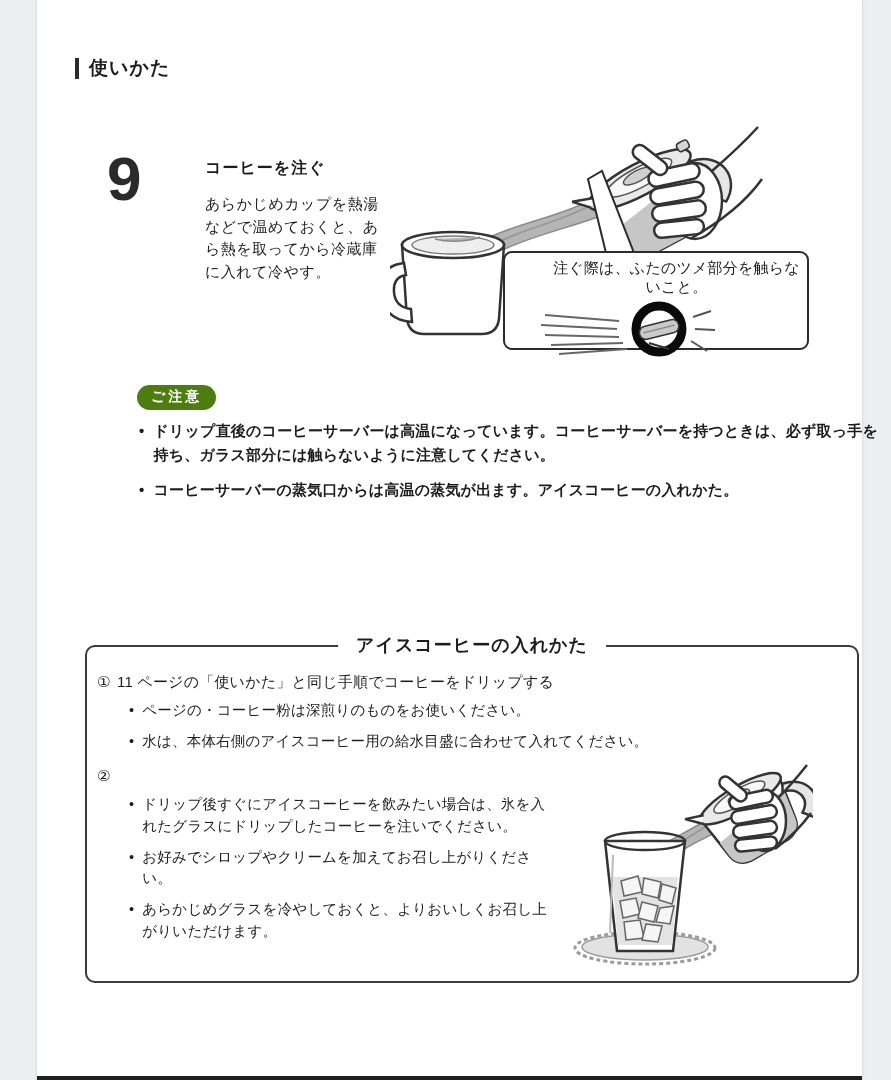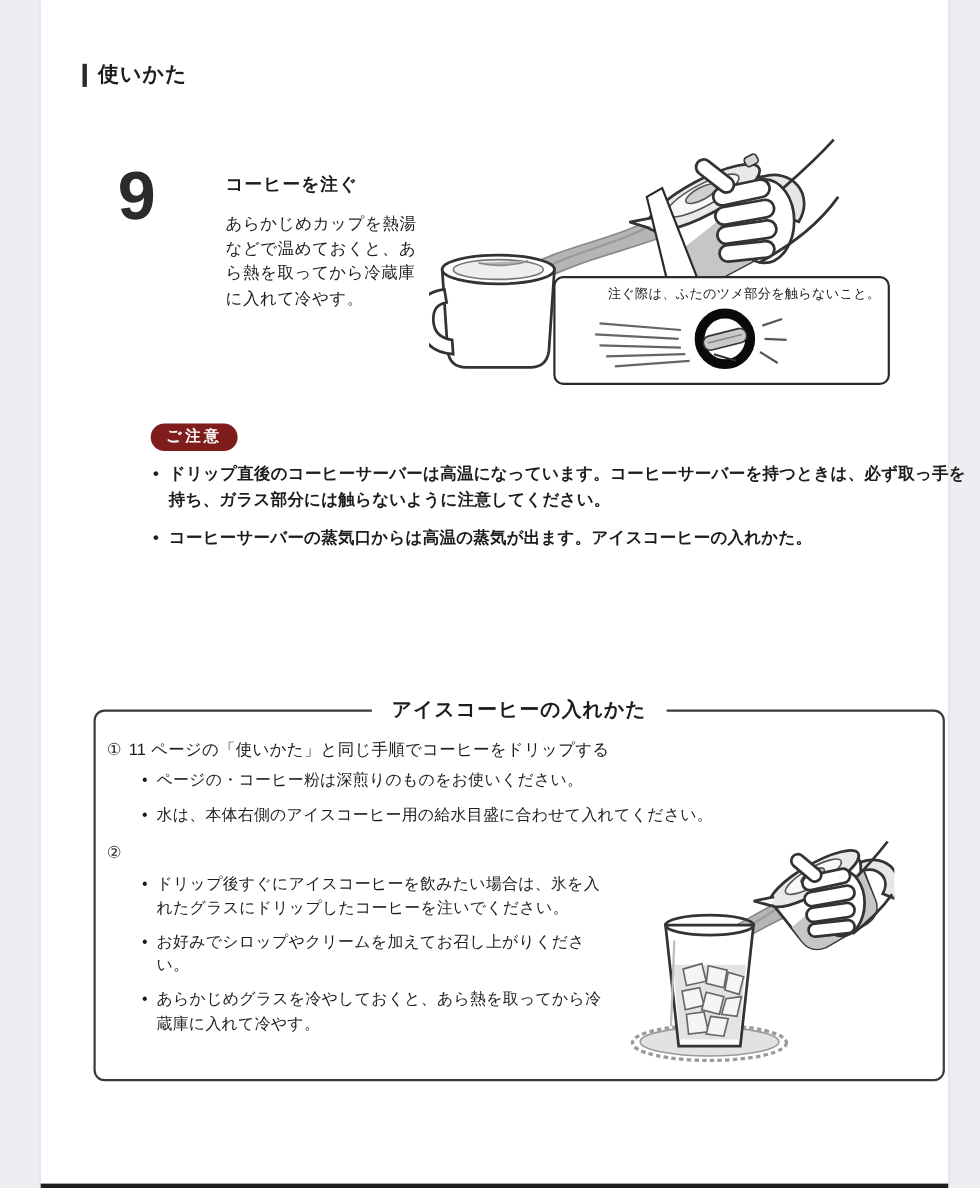--- a/index.html
+++ b/index.html
@@ -23,26 +23,26 @@
     font-size:16px; font-weight:bold; letter-spacing:1px; }
   .step-desc { position:absolute; left:168px; top:193px; width:178px;
     font-size:15px; line-height:1.5; letter-spacing:.5px; }
 
   
   .illu1 { position:absolute; left:353px; top:123px; width:432px; height:248px; }
   .illu1 svg.art { position:absolute; left:0; top:0; }
   .callout { position:absolute; left:113px; top:128px; width:306px; height:99px;
     background:#fff; border:2px solid #2b2b2b; border-radius:9px;
     text-align:center; padding-top:6px; }
-  .callout .note { font-size:12px; font-weight:500; letter-spacing:.2px;padding-left:41px; }
+  .callout .note { font-size:15px; font-weight:500; letter-spacing:.2px;padding-left:41px; }
   .callout svg { display:block; margin:2px auto 0; }
 
   
   .caution-badge { position:absolute; left:100px; top:385px;
-    background:#7f1d1d; color:#fff; font-size:14px; font-weight:bold;
+    background:#4d7c0f; color:#fff; font-size:14px; font-weight:bold;
     padding:3px 14px 4px; border-radius:15px; letter-spacing:3px; }
   .caution-list { position:absolute; left:102px; top:419px; width:745px; }
   .caution-item { display:flex; gap:9px; margin-bottom:12px;
     font-size:15px; font-weight:bold; line-height:1.58; letter-spacing:.2px; }
   .caution-item .dot { flex:0 0 auto; font-size:15px; line-height:1.58; }
 
   
   .iced-box { position:absolute; left:48px; top:645px; width:774px; height:338px;
     border:2px solid #3a3a3a; border-radius:10px; }
   .iced-title { position:absolute; left:50%; top:-14px; transform:translateX(-50%);
@@ -181,21 +181,21 @@
         <div class="ibullet">
           <span class="dot">•</span>
           <span>ドリップ後すぐにアイスコーヒーを飲みたい場合は、氷を入れたグラスにドリップしたコーヒーを注いでください。</span>
         </div>
         <div class="ibullet">
           <span class="dot">•</span>
           <span>お好みでシロップやクリームを加えてお召し上がりください。</span>
         </div>
         <div class="ibullet">
           <span class="dot">•</span>
-          <span>あらかじめグラスを冷やしておくと、あら熱を取ってから冷蔵庫に入れて冷やす。</span>
+          <span>あらかじめグラスを冷やしておくと、よりおいしくお召し上がりいただけます。</span>
         </div>
       </div>
 
       <div class="illu2">
         <svg width="248" height="220" viewBox="0 0 248 220">
 
           <g>
             <ellipse cx="80" cy="193" rx="70" ry="16" fill="none" stroke="#9a9a9a" stroke-width="3" stroke-dasharray="4 3"></ellipse>
             <ellipse cx="80" cy="192" rx="63" ry="13" fill="#e2e2e2" stroke="#9a9a9a" stroke-width="1.5"></ellipse>
           </g>

